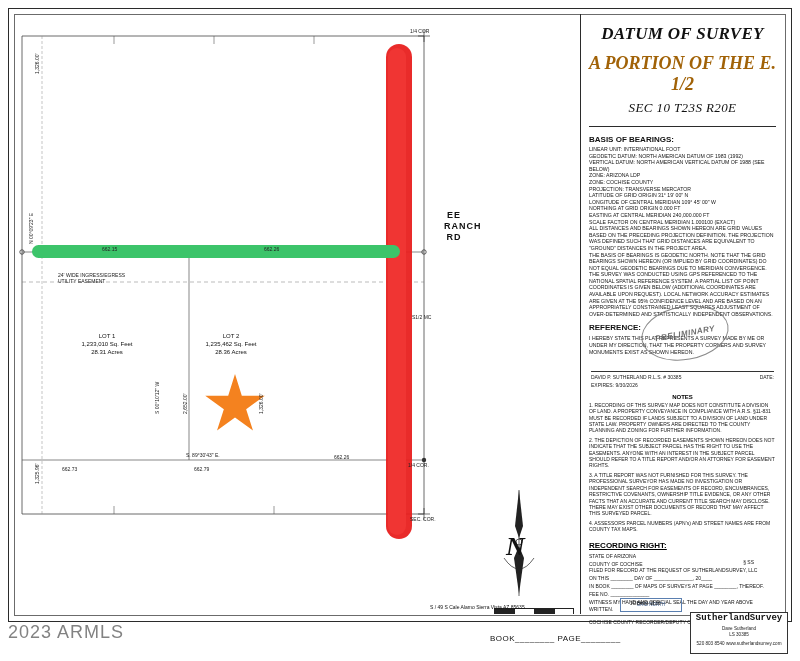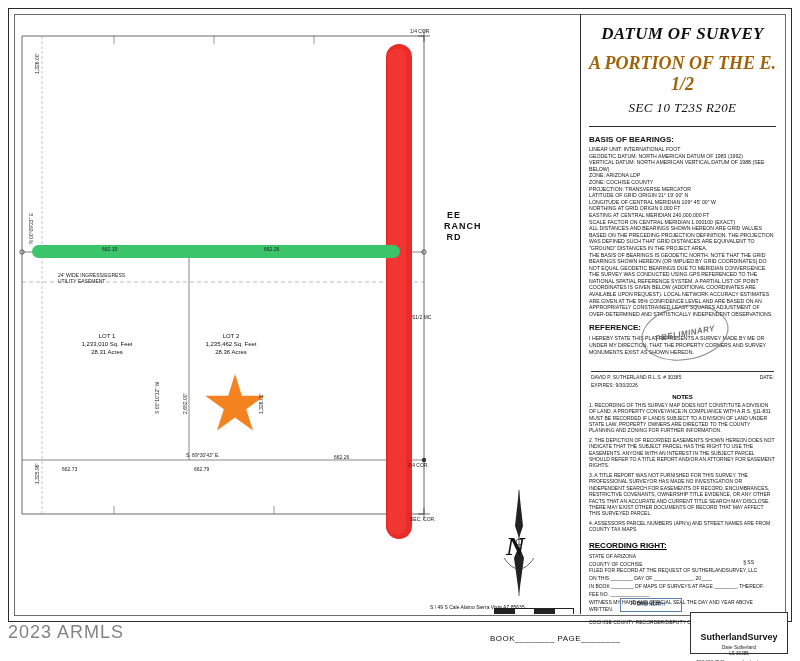--- a/index.html
+++ b/index.html
@@ -124,21 +124,21 @@
     position:absolute;left:490px;top:634px;font-size:8px;color:#111;letter-spacing:.5px;
   }
   .jobno{
     position:absolute;left:630px;top:600px;font-size:5px;color:#111;
   }
   .firm-box{
     position:absolute;left:690px;top:612px;width:96px;height:40px;border:1px solid #333;
     background:#fff;text-align:center;
   }
   .firm-name{
-    font-family:Liberation Sans, sans-serif;font-weight:bold;font-size:9px;margin-top:19px;color:#111;
+    font-family:Liberation Mono, monospace;font-weight:bold;font-size:9px;margin-top:0;color:#111;
   }
   .firm-sub{font-size:4.6px;color:#222;margin-top:3px;line-height:6px;}
   .addr-line{position:absolute;left:430px;top:604px;font-size:5px;color:#111;}
   .blue-box{
     position:absolute;left:620px;top:598px;width:60px;height:12px;border:1px solid #5a7fb0;
     font-size:4.5px;color:#2f4f7f;text-align:center;line-height:12px;
   }
   .scalebar{position:absolute;left:505px;top:608px;width:78px;height:7px;}
   .scalebar div{position:absolute;top:0;height:7px;border:1px solid #222;}
 

